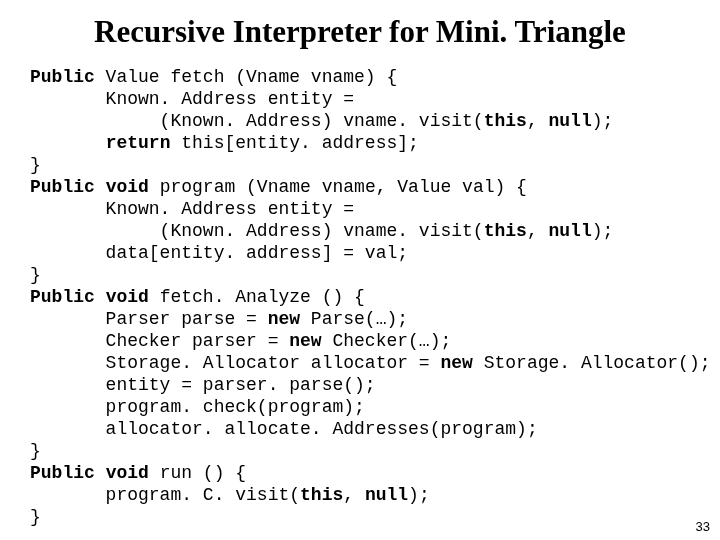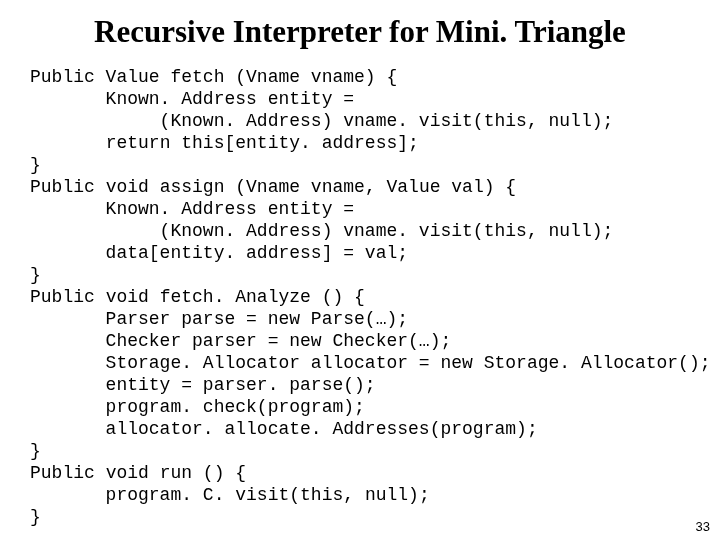--- a/index.html
+++ b/index.html
@@ -32,21 +32,21 @@
     position: absolute;
     top: 66px;
     left: 30px;
     right: 20px;
     font-family: "Courier New", Courier, monospace;
     font-size: 18px;
     line-height: 22px;
     white-space: pre;
     color: #000;
   }
-  .b { font-weight: normal; }
+  .b { font-weight: bold; }
   .pagenum {
     position: absolute;
     right: 10px;
     bottom: 6px;
     font-family: Arial, sans-serif;
     font-size: 13px;
     color: #000;
   }
 </style>
 </head>
@@ -54,21 +54,21 @@
 
 <div class="slide">
 
   <div class="title">Recursive Interpreter for Mini. Triangle</div>
 
   <div class="code"><span class="b">Public</span><span> Value fetch (Vname vname) {</span>
 <span>       Known. Address entity =</span>
 <span>            (Known. Address) vname. visit(</span><span class="b">this</span><span>, </span><span class="b">null</span><span>);</span>
 <span>       </span><span class="b">return</span><span> this[entity. address];</span>
 <span>}</span>
-<span class="b">Public</span><span> </span><span class="b">void</span><span> assign (Vname vname, Value val) {</span>
+<span class="b">Public</span><span> </span><span class="b">void</span><span> program (Vname vname, Value val) {</span>
 <span>       Known. Address entity =</span>
 <span>            (Known. Address) vname. visit(</span><span class="b">this</span><span>, </span><span class="b">null</span><span>);</span>
 <span>       data[entity. address] = val;</span>
 <span>}</span>
 <span class="b">Public</span><span> </span><span class="b">void</span><span> fetch. Analyze () {</span>
 <span>       Parser parse = </span><span class="b">new</span><span> Parse(…);</span>
 <span>       Checker parser = </span><span class="b">new</span><span> Checker(…);</span>
 <span>       Storage. Allocator allocator = </span><span class="b">new</span><span> Storage. Allocator();</span>
 <span>       entity = parser. parse();</span>
 <span>       program. check(program);</span>

